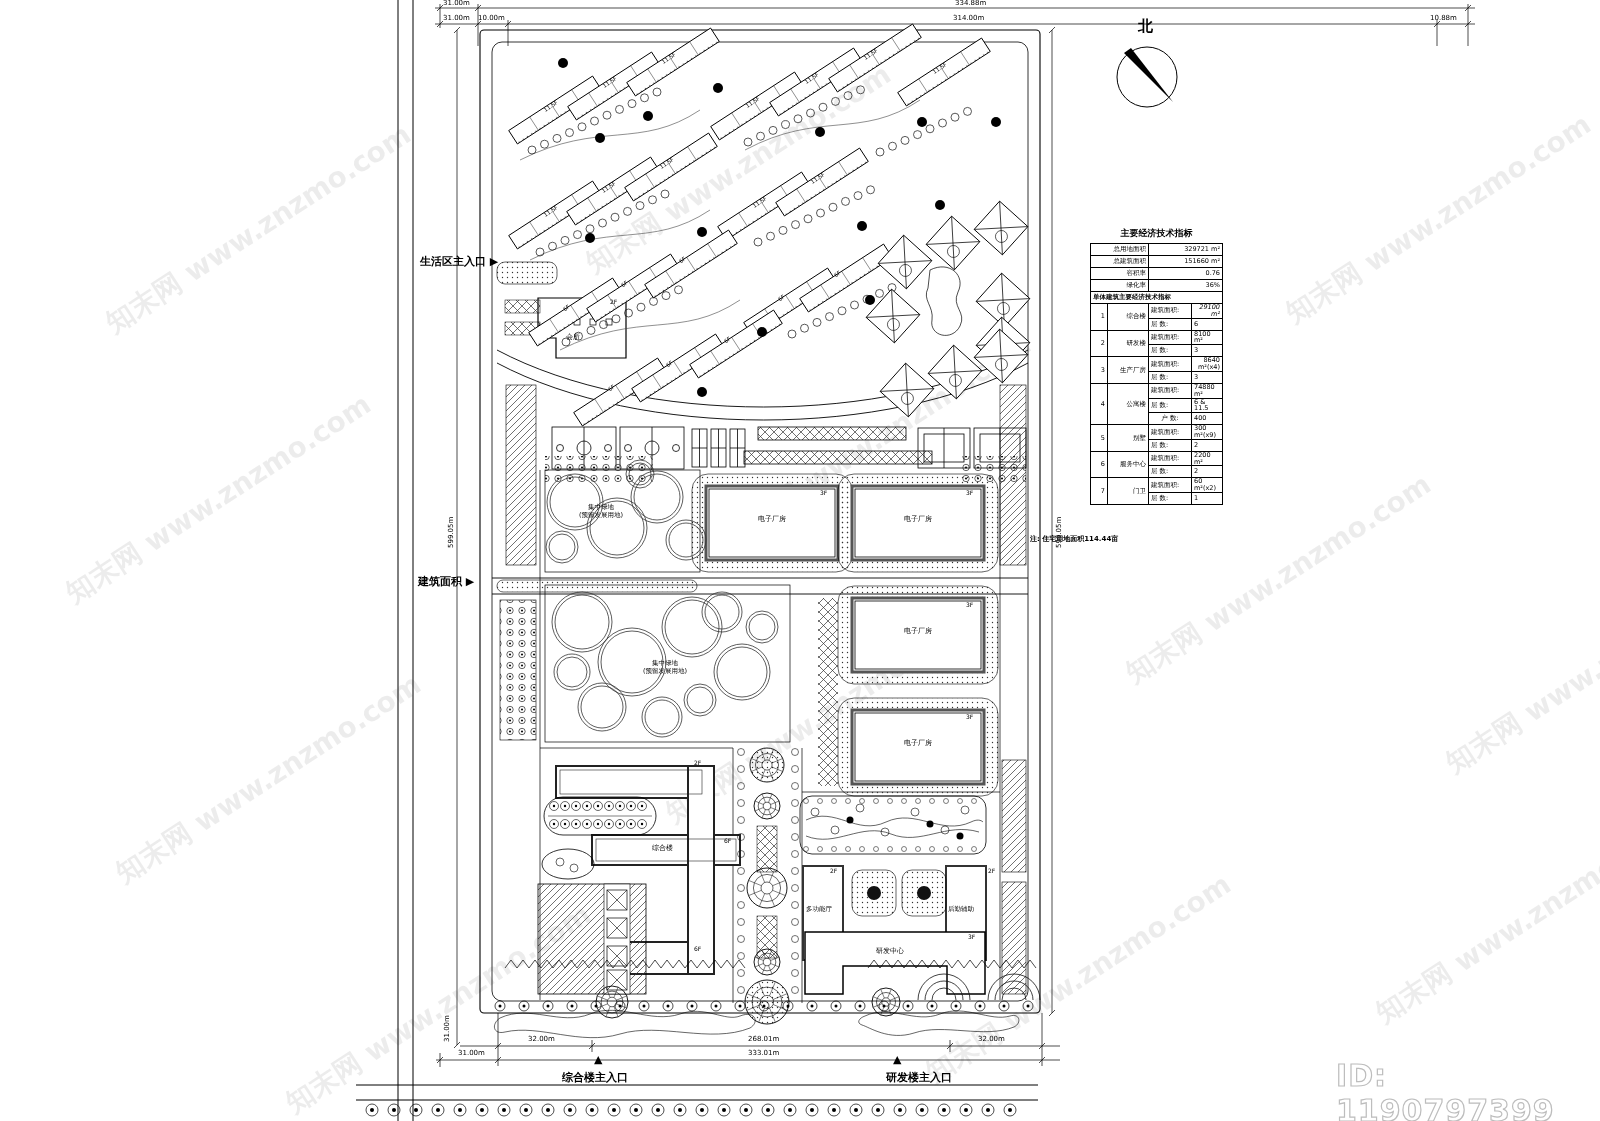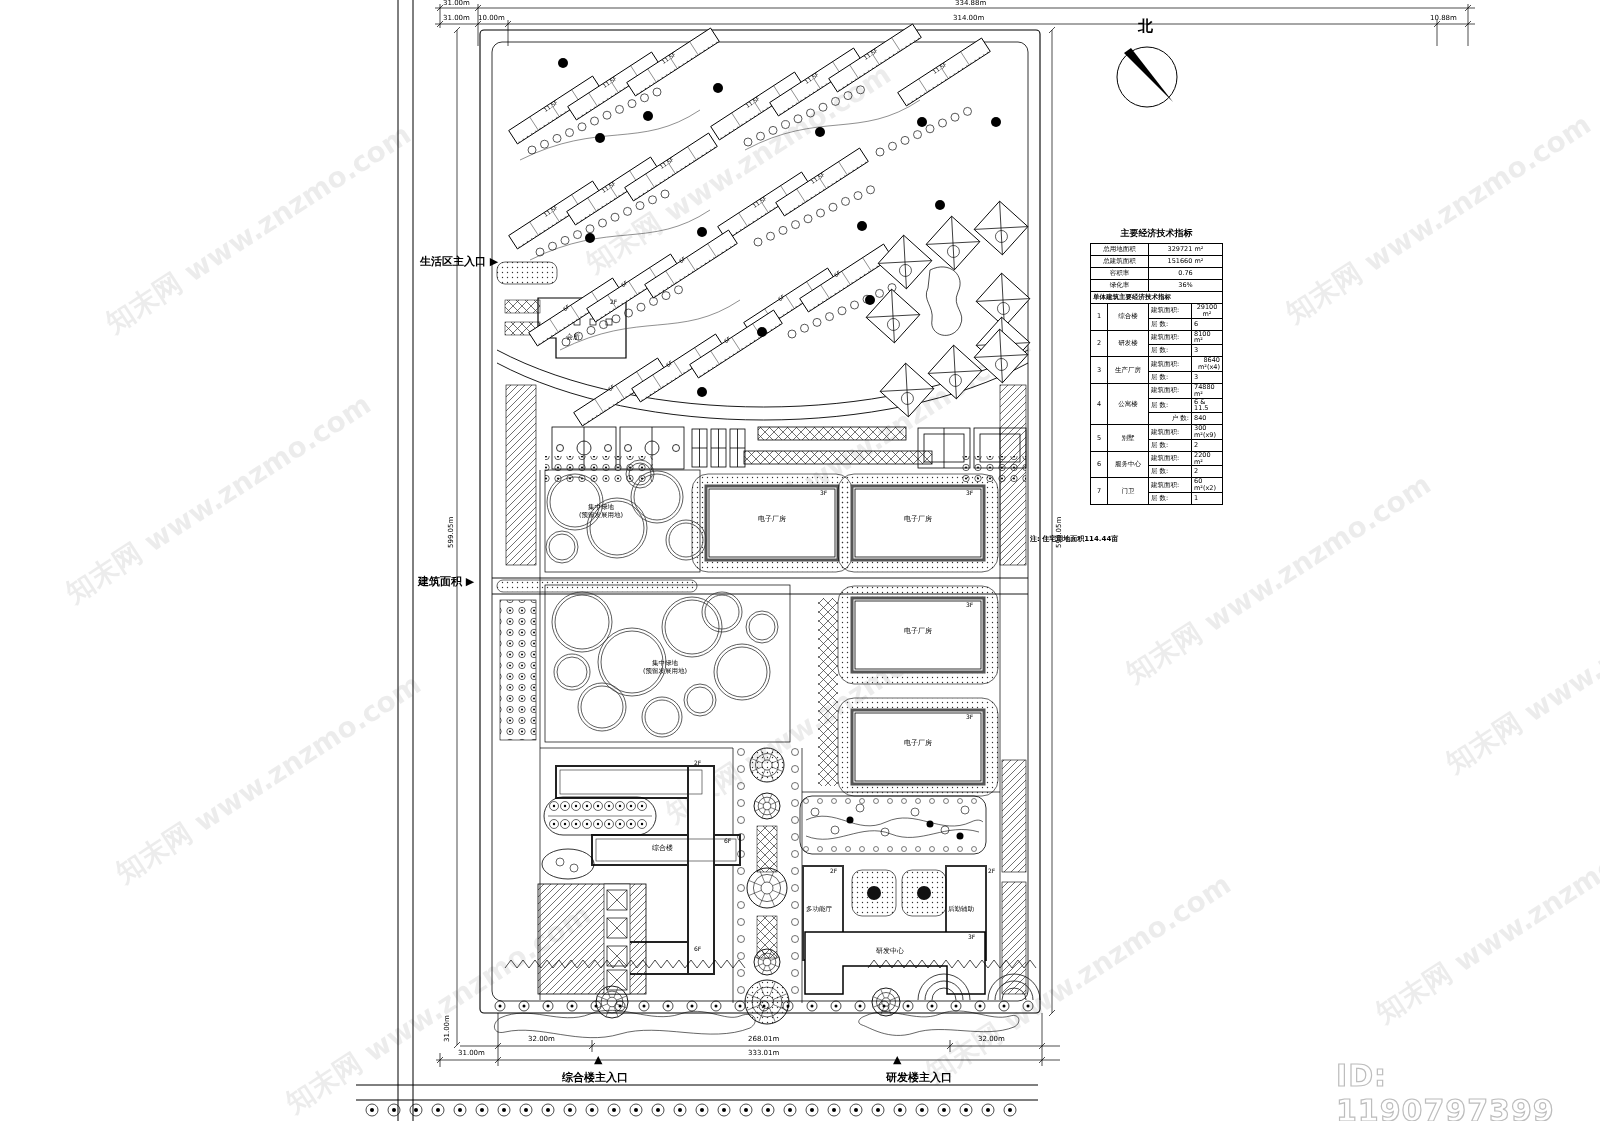--- a/index.html
+++ b/index.html
@@ -10,21 +10,21 @@
   .f6{font-size:6px;} .f65{font-size:6.5px;} .f7{font-size:7px;}
   .f11{font-size:11px;font-weight:bold;}
   .b{font-weight:bold;}
   .rot90{transform:rotate(-90deg);transform-origin:0 0;}
   .slab-lbl{position:absolute;font-size:5.5px;transform:rotate(-33deg);color:#000;white-space:nowrap;}
   .wm{position:absolute;font-size:28px;font-weight:bold;color:#000;opacity:0.07;
       transform:rotate(-33deg);white-space:nowrap;pointer-events:none;}
   #tbl-title{position:absolute;left:1090px;top:227px;width:133px;text-align:center;
              font-size:9px;font-weight:bold;}
   #ind-table{position:absolute;left:1090px;top:243px;width:133px;border-collapse:collapse;background:#fff;}
-  #ind-table td{border:1px solid #000;font-size:6.5px;padding:0 2px;text-align:center;height:11px;line-height:1.05;}
+  #ind-table td{border:1px solid #000;font-size:6.5px;padding:0 2px;text-align:right;height:11px;line-height:1.05;}
   #tbl-note{position:absolute;left:1030px;top:534px;font-size:7px;font-weight:bold;}
   #logo{position:absolute;left:1372px;top:972px;font-size:64px;font-weight:bold;color:#fff;
         -webkit-text-stroke:1.5px #bdbdbd;letter-spacing:6px;}
   #idtext{position:absolute;left:1336px;top:1058px;font-size:30px;font-weight:bold;color:#fff;
         -webkit-text-stroke:1.2px #bdbdbd;letter-spacing:1px;}
   .green-lbl{position:absolute;width:70px;text-align:center;font-size:6.5px;line-height:1.25;}
 </style>
 </head>
 <body>
 
@@ -907,21 +907,21 @@
           <td colspan="2" style="width: 50px;">绿化率</td>
           <td colspan="2">36%</td>
         </tr>
         <tr>
           <td colspan="4" style="font-weight: bold; text-align: left;">单体建筑主要经济技术指标</td>
         </tr>
         <tr>
           <td rowspan="2" style="width: 12px;">1</td>
           <td rowspan="2" style="width: 36px;">综合楼</td>
           <td style="width: 38px; text-align: left;">建筑面积:</td>
-          <td style="text-align: center;">29100 m²</td>
+          <td style="text-align: right; font-style: italic;">29100 m²</td>
         </tr>
         <tr>
           <td style="width: 38px; text-align: left;">层  数:</td>
           <td style="text-align: left;">6</td>
         </tr>
         <tr>
           <td rowspan="2" style="width: 12px;">2</td>
           <td rowspan="2" style="width: 36px;">研发楼</td>
           <td style="width: 38px; text-align: left;">建筑面积:</td>
           <td style="text-align: left;">8100 m²</td>
@@ -944,22 +944,22 @@
           <td rowspan="3" style="width: 12px;">4</td>
           <td rowspan="3" style="width: 36px;">公寓楼</td>
           <td style="width: 38px; text-align: left;">建筑面积:</td>
           <td style="text-align: left;">74880 m²</td>
         </tr>
         <tr>
           <td style="width: 38px; text-align: left;">层  数:</td>
           <td style="text-align: left;">6 &amp; 11.5</td>
         </tr>
         <tr>
-          <td style="width: 38px; text-align: right;">户  数:</td>
-          <td style="text-align: left;">840</td>
+          <td style="width: 38px; text-align: center;">户  数:</td>
+          <td style="text-align: left;">400</td>
         </tr>
         <tr>
           <td rowspan="2" style="width: 12px;">5</td>
           <td rowspan="2" style="width: 36px;">别墅</td>
           <td style="width: 38px; text-align: left;">建筑面积:</td>
           <td style="text-align: left;">300 m²(x9)</td>
         </tr>
         <tr>
           <td style="width: 38px; text-align: left;">层  数:</td>
           <td style="text-align: left;">2</td>

